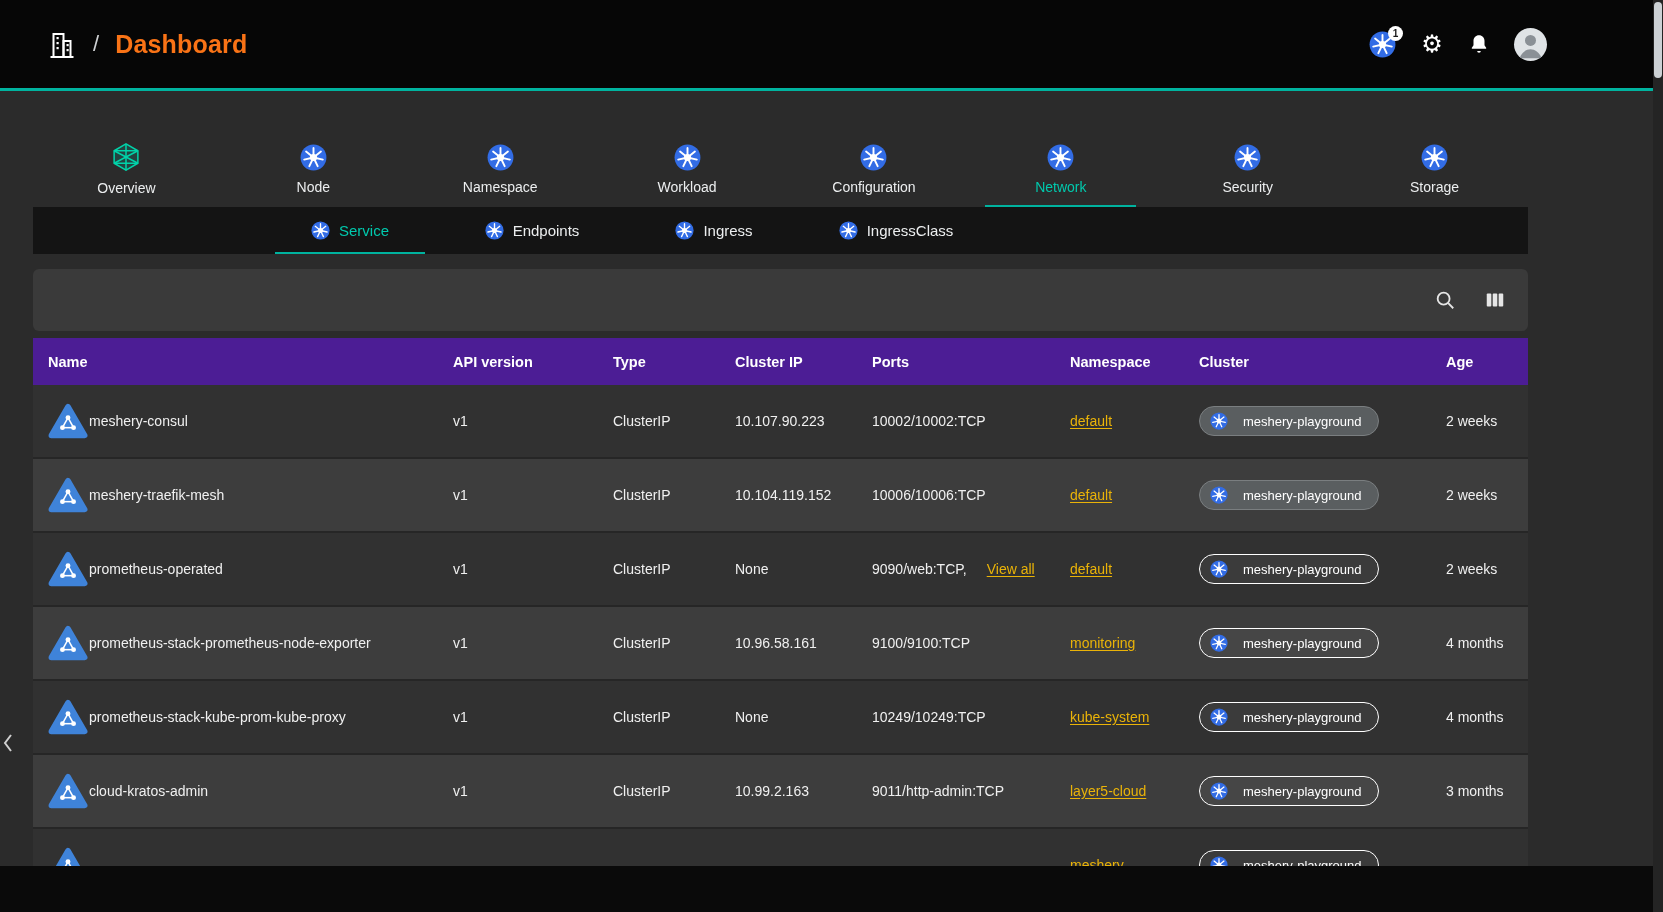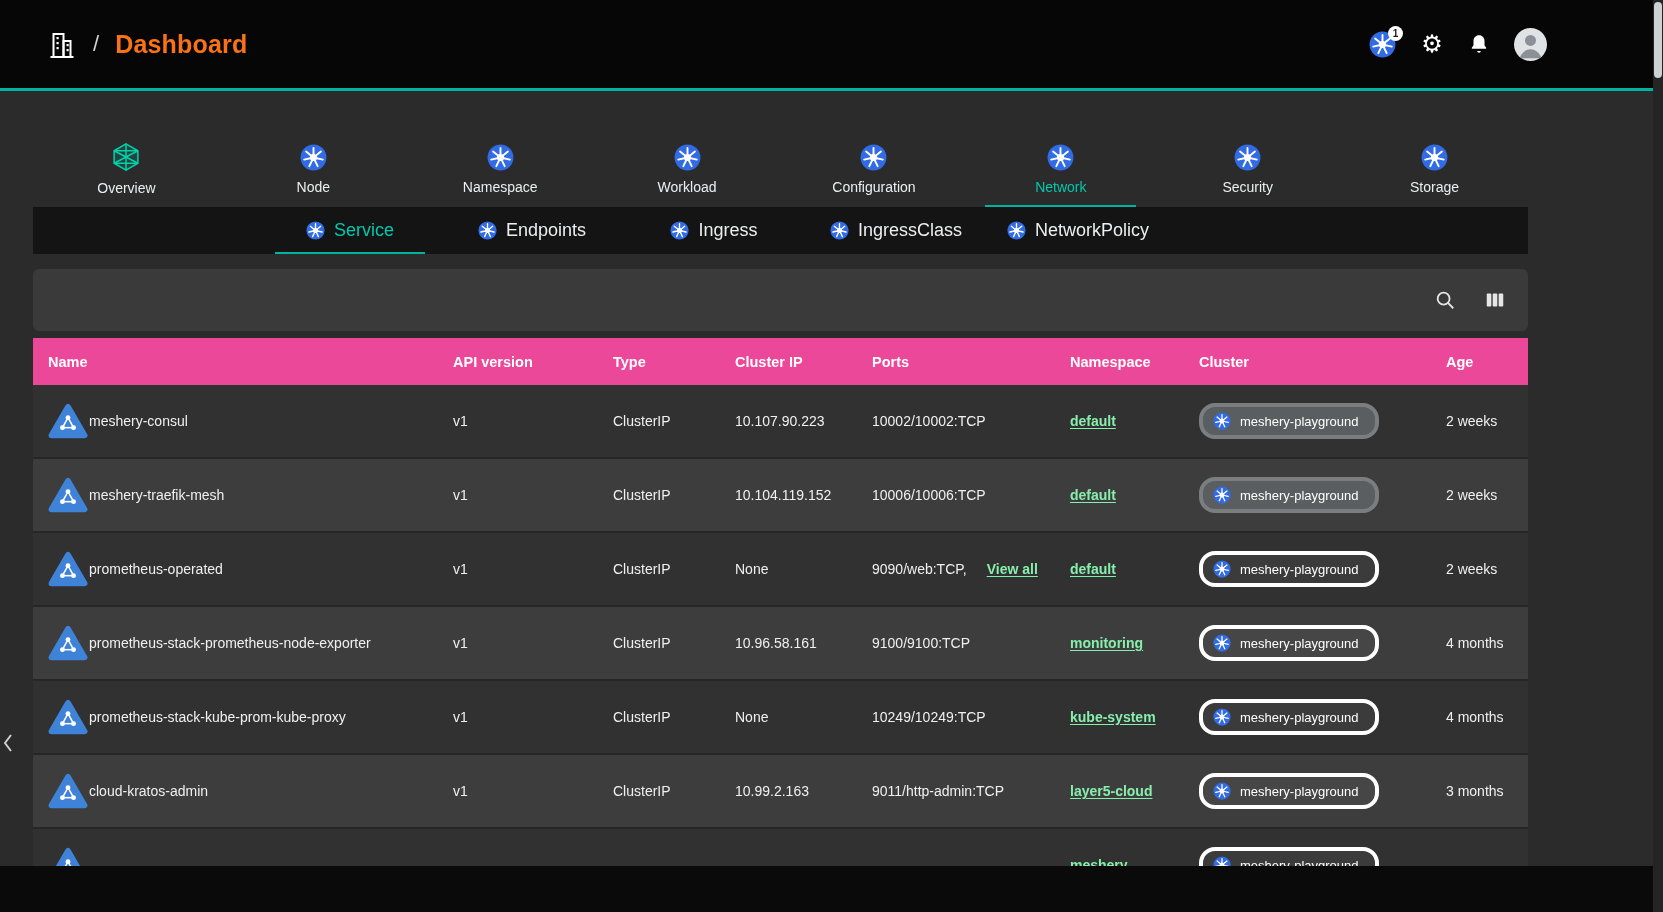--- a/index.html
+++ b/index.html
@@ -56,21 +56,21 @@
     content:""; position:absolute; bottom:0; left:18px; right:18px;
     height:2px; background:#00B39F;
   }
 
   
   .subtabs-row { background:#141414; height:47px; display:flex; padding-left:226px; }
   .subtab {
     width:182px; display:flex; align-items:center; justify-content:center;
     gap:9px; cursor:pointer; position:relative;
   }
-  .subtab .label { font-size:18px; color:#eceeef; }
+  .subtab .label { font-size:15px; color:#eceeef; }
   .subtab.active .label { color:#00c9ad; }
   .subtab.active::after {
     content:""; position:absolute; bottom:0; left:16px; right:16px;
     height:2px; background:#00B39F;
   }
 
   
   .toolbar {
     margin-top:15px; height:62px; background:#3a3a3a; border-radius:6px;
     display:flex; align-items:center; justify-content:flex-end;
@@ -78,38 +78,38 @@
   }
   .icon-btn { width:22px; height:22px; cursor:pointer; display:flex; }
 
   
   .table { margin-top:7px; }
   .thead, .trow {
     display:grid;
     grid-template-columns:405px 160px 122px 137px 198px 129px 247px 1fr;
     align-items:center;
   }
-  .thead { background:#ec4899; height:47px; font-weight:700; font-size:14.5px; color:#ffffff; }
+  .thead { background:#4c1d95; height:47px; font-weight:700; font-size:14.5px; color:#ffffff; }
   .thead > div { padding-left:15px; }
   .trow { height:74px; border-bottom:2px solid #262626; font-size:14px; }
   .trow:nth-child(odd)  { background:#313131; }
   .trow:nth-child(even) { background:#3d3d3d; }
   .cell { padding-left:15px; display:flex; align-items:center; min-width:0; }
   .name-cell { gap:1px; }
   .name-text { white-space:nowrap; overflow:hidden; text-overflow:ellipsis; }
   .svc-icon { width:40px; height:36px; flex:none; }
   .ns-link, .view-all {
-    color:#86efac; text-decoration:underline; text-underline-offset:2px;
-    cursor:pointer; font-weight:700;
+    color:#eab308; text-decoration:underline; text-underline-offset:2px;
+    cursor:pointer; font-weight:400;
   }
   .view-all { margin-left:20px; }
   .pill {
-    display:inline-flex; align-items:center; gap:9px;
+    display:inline-flex; align-items:center; gap:15px;
     padding:5px 16px 5px 10px;
-    border:4px solid #ffffff; border-radius:16px;
+    border:1px solid #ffffff; border-radius:16px;
     background:rgba(255,255,255,0.05);
     cursor:pointer; font-size:13px; color:#ffffff;
     max-width:210px; white-space:nowrap;
   }
   .trow:nth-child(-n+2) .pill { background:#5a5e60; border-color:#7a7e80; }
 
   
   .k8s-lg { width:27px; height:27px; }
   .mesh-lg { width:30px; height:30px; }
   .k8s-sm { width:19px; height:19px; }
@@ -374,36 +374,20 @@
           <line x1="12" y1="12" x2="18.6" y2="6.7"></line>
         <line x1="12" y1="12" x2="20.3" y2="13.9"></line>
           <line x1="12" y1="12" x2="15.7" y2="19.7"></line>
         <line x1="12" y1="12" x2="8.3" y2="19.7"></line>
           <line x1="12" y1="12" x2="3.7" y2="13.9"></line>
         <line x1="12" y1="12" x2="5.4" y2="6.7"></line>
       </g>
       <circle cx="12" cy="12" r="3.2" fill="#ffffff"></circle>
     </svg>
     <span class="label">IngressClass</span>
-  </div>
-    <div class="subtab">
-    <svg class="k8s-sm" viewBox="0 0 24 24">
-      <circle cx="12" cy="12" r="11.5" fill="#326CE5"></circle>
-      <g stroke="#ffffff" stroke-width="1.7" stroke-linecap="round">
-        <line x1="12" y1="12" x2="12" y2="3.5"></line>
-          <line x1="12" y1="12" x2="18.6" y2="6.7"></line>
-        <line x1="12" y1="12" x2="20.3" y2="13.9"></line>
-          <line x1="12" y1="12" x2="15.7" y2="19.7"></line>
-        <line x1="12" y1="12" x2="8.3" y2="19.7"></line>
-          <line x1="12" y1="12" x2="3.7" y2="13.9"></line>
-        <line x1="12" y1="12" x2="5.4" y2="6.7"></line>
-      </g>
-      <circle cx="12" cy="12" r="3.2" fill="#ffffff"></circle>
-    </svg>
-    <span class="label">NetworkPolicy</span>
   </div>
   </nav>
 
 <div class="toolbar content-width">
   <span class="icon-btn">
     <svg viewBox="0 0 24 24" fill="none" stroke="#e6e6e6" stroke-width="2">
       <circle cx="10.5" cy="10.5" r="6.5"></circle>
         <line x1="15.5" y1="15.5" x2="21" y2="21"></line>
     </svg>
   </span>

